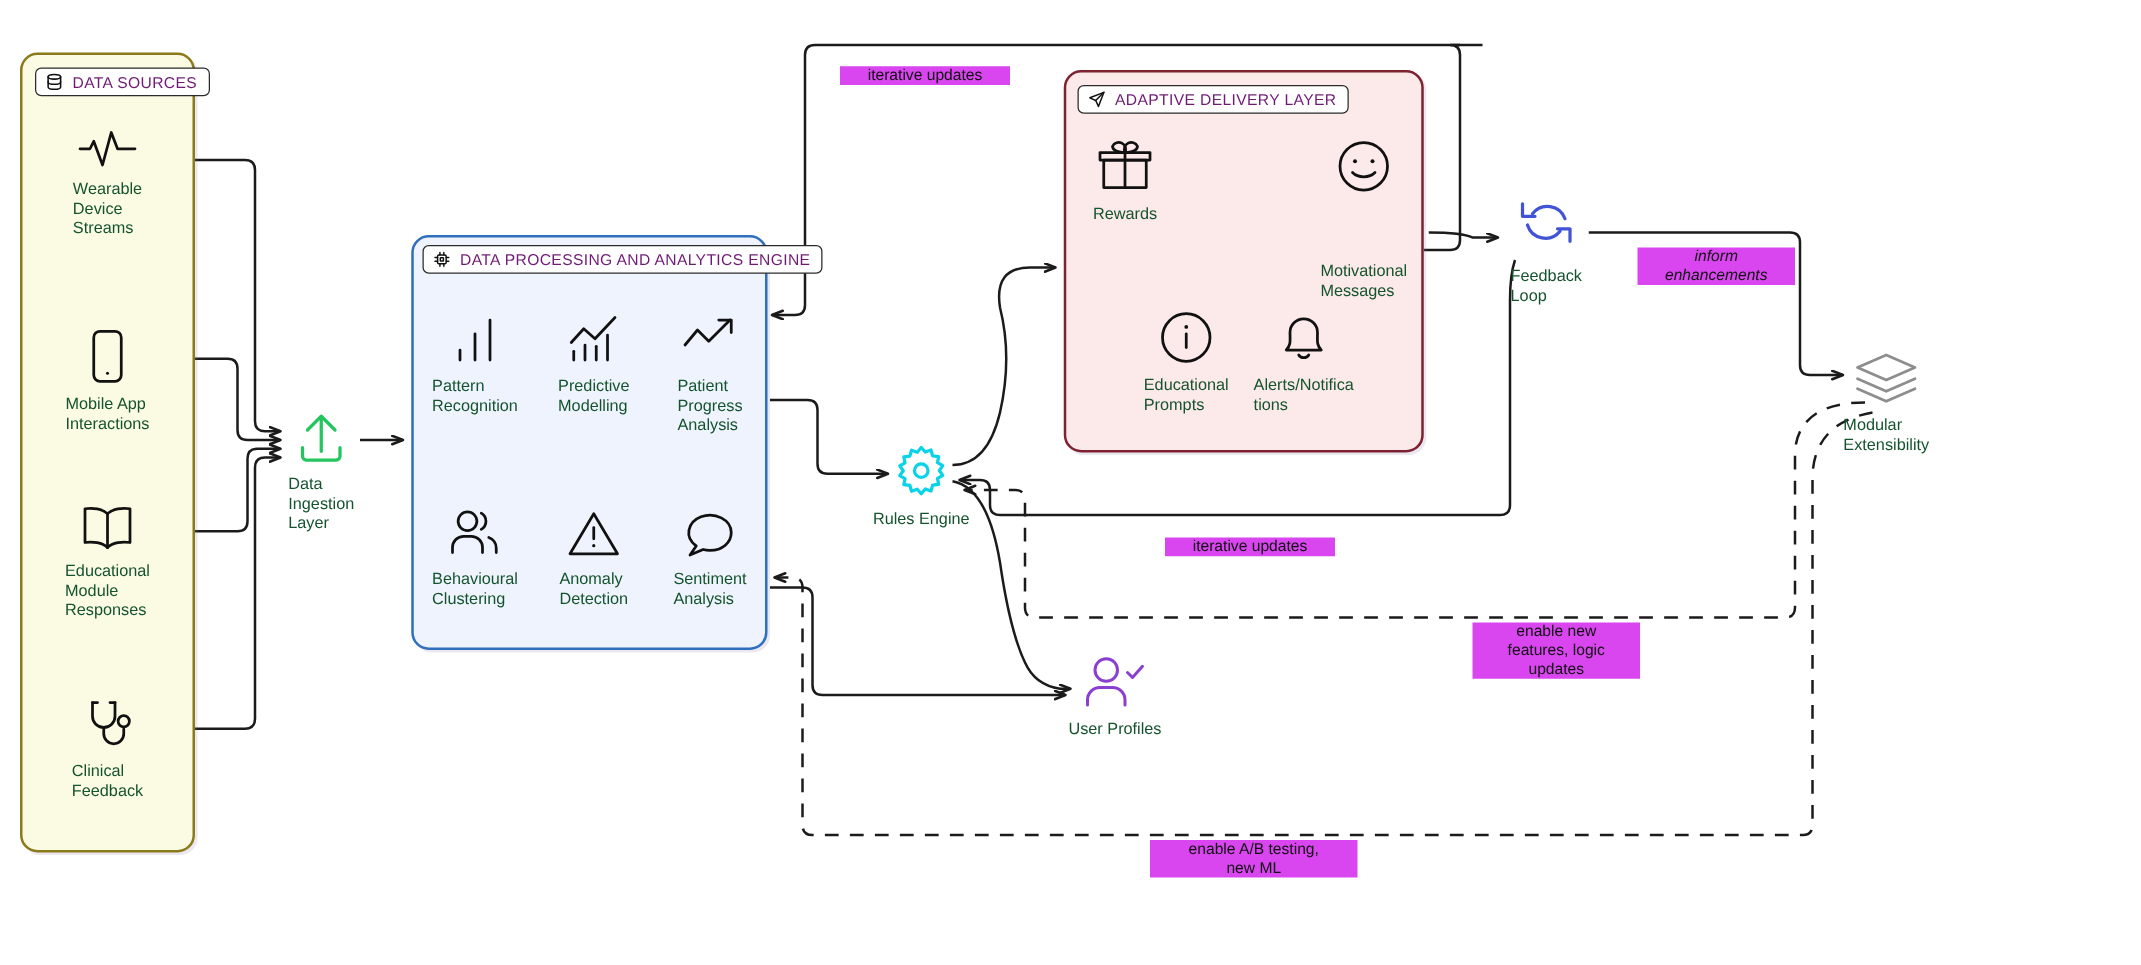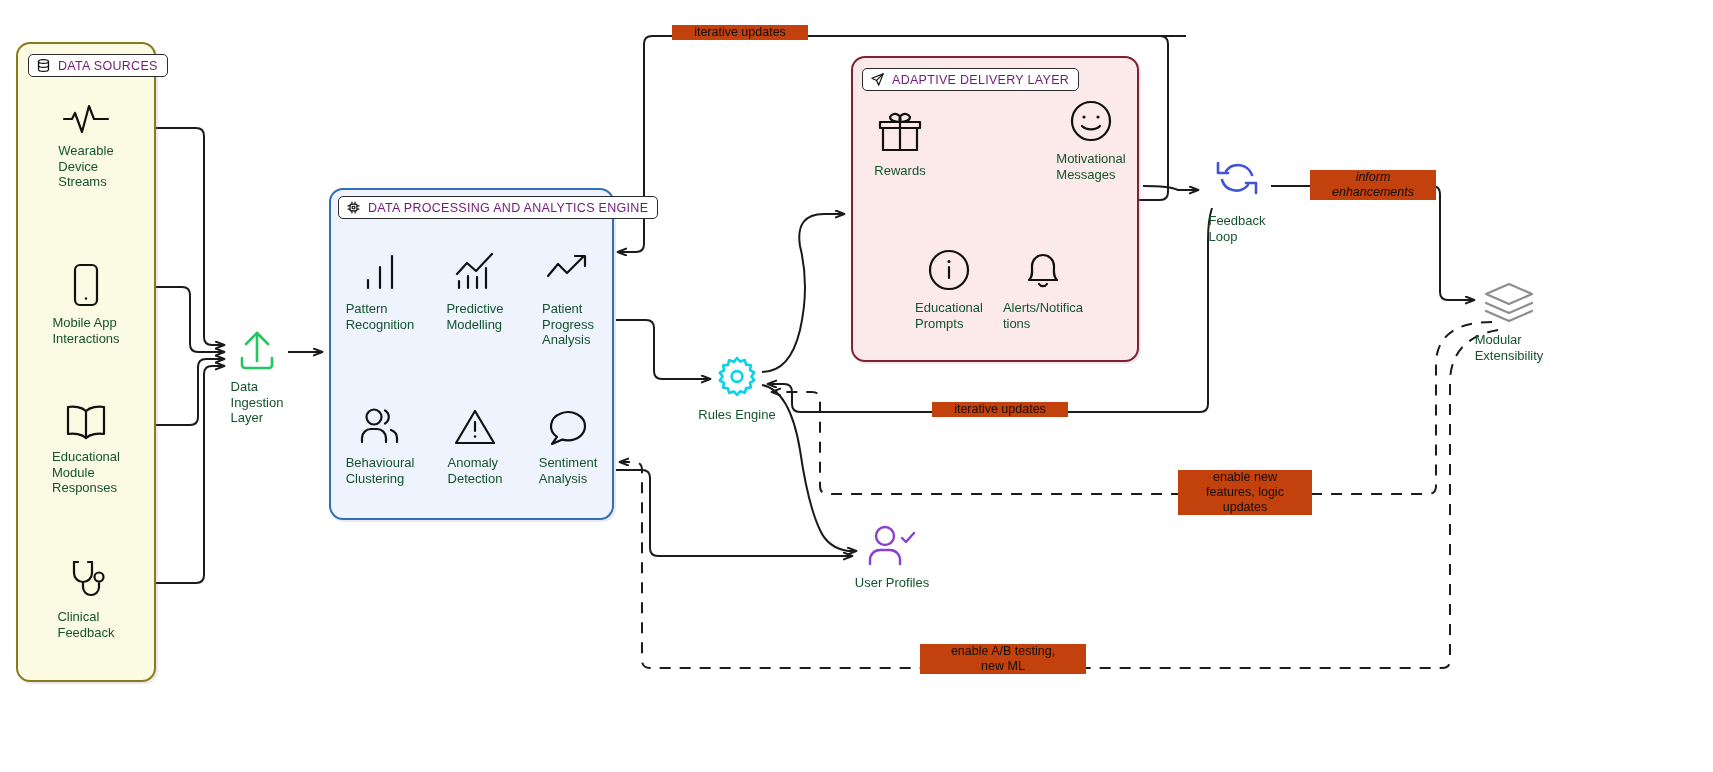--- a/index.html
+++ b/index.html
@@ -42,21 +42,21 @@
   .node{position:absolute;display:flex;flex-direction:column;align-items:center;}
   .node .ico{display:flex;align-items:center;justify-content:center;}
   .node .lbl{
     margin-top:7px;text-align:left;font-size:13px;line-height:15.5px;
     color:#14532d;white-space:pre-line;
   }
 
   
   .edge-label{
     position:absolute;text-align:center;font-size:12.5px;line-height:15px;
-    color:#111;background:#c2410c;white-space:pre-line;padding:0 3px;
+    color:#111;background:#d946ef;white-space:pre-line;padding:0 3px;margin-top:28px;
   }
 
   svg.wires{position:absolute;left:0;top:0;width:1713px;height:772px;pointer-events:none;}
   svg.wires path{fill:none;stroke:#1b1b1b;stroke-width:2;}
   svg.wires path.dash{stroke-dasharray:11 9;}
 </style>
 </head>
 <body>
 
 <div id="stage">
@@ -279,21 +279,21 @@
         <path d="M3,12 H43 V18 H3 Z"></path>
         <path d="M23,12 V40"></path>
         <path d="M23,12 C18,12 13,10.5 13,7 a4.2,4.2 0 0 1 10,5"></path>
         <path d="M23,12 C28,12 33,10.5 33,7 a4.2,4.2 0 0 0 -10,5"></path>
       </svg>
     </span>
     <span class="lbl">Rewards</span>
   </div>
 
 
-  <div class="node" style="left:1046px;top:98px;width:90px;">
+  <div class="node" style="left:1046px;top:110px;width:90px;gap:46px;">
     <span class="ico">
       <svg viewBox="0 0 46 46" width="46" height="46" fill="none" stroke="#111" stroke-width="2.2" stroke-linecap="round" stroke-linejoin="round">
         <circle cx="23" cy="23" r="19"></circle>
         <circle cx="16" cy="19" r="1.6" fill="#111" stroke="none"></circle>
         <circle cx="30" cy="19" r="1.6" fill="#111" stroke="none"></circle>
         <path d="M14,28 a11,8 0 0 0 18,0"></path>
       </svg>
     </span>
     <span class="lbl">Motivational
 Messages</span>

